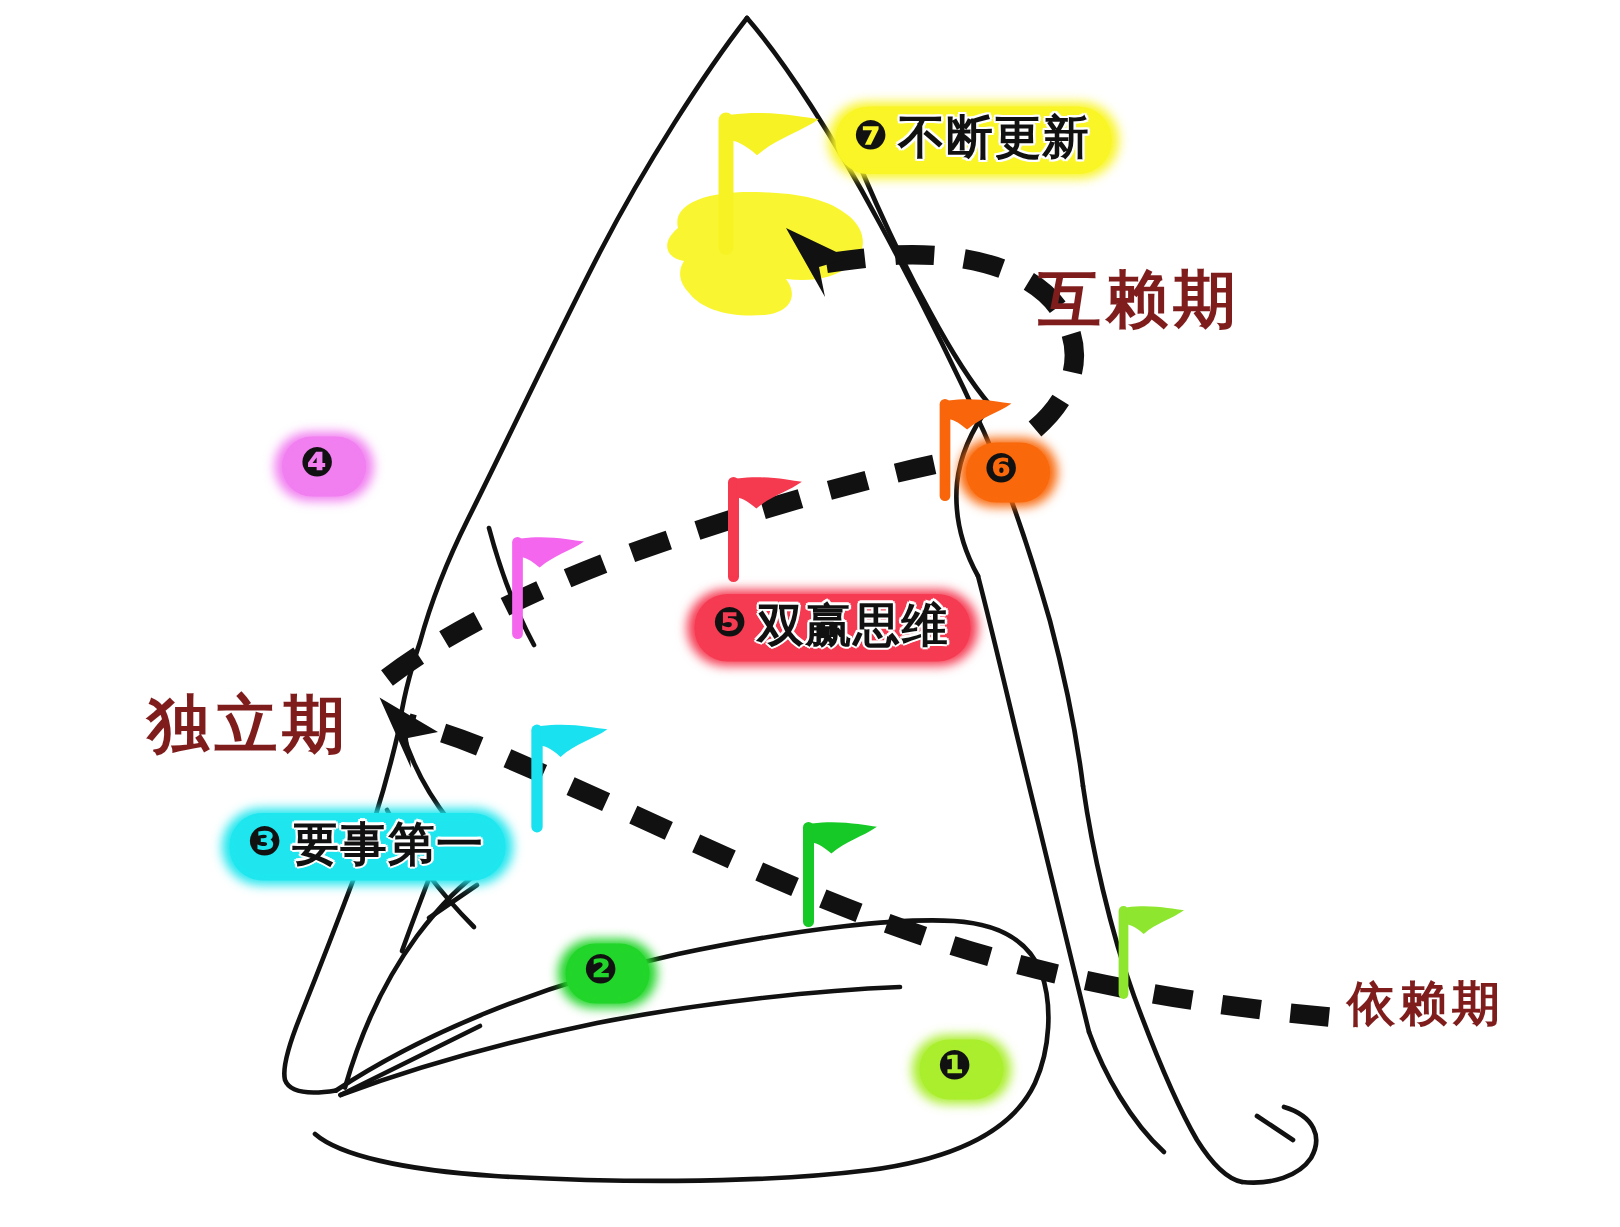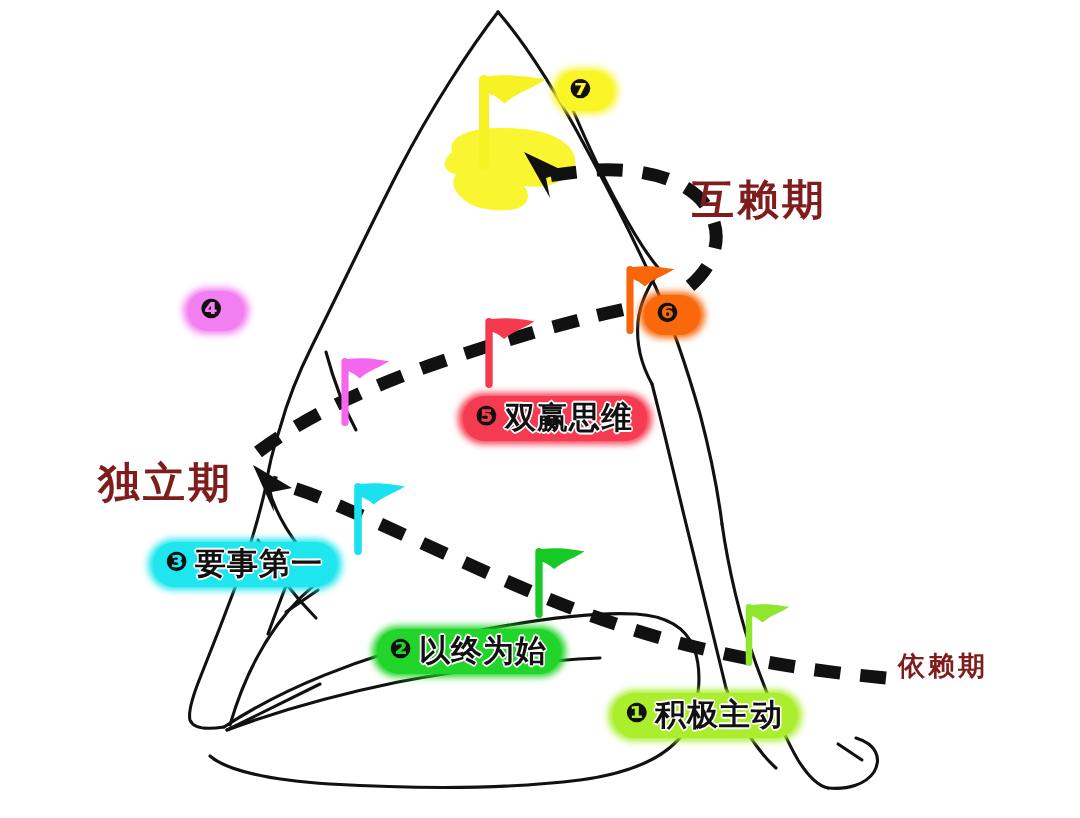--- a/index.html
+++ b/index.html
@@ -204,44 +204,43 @@
         <g>
           <rect x="479.0125" y="75" width="9.975" height="95" rx="4.9875" fill="#f7f223"></rect>
           <path d="M486.9925 76.425 C 513.4975000000001 73.005, 534.1125 78.13499999999999, 545.8925 79.27499999999999 C 532.9345 88.395, 517.6205 92.1, 504.6625 103.5 C 499.95050000000003 99.225, 492.8825 94.095, 486.9925 93.52499999999999 Z" fill="#f7f223"></path>
         </g>
       </g>
   </svg>
 
   <div id="habitLayer">
       <div class="habit" style="left: 613px; top: 693px; background: rgb(170, 238, 46);">
         <span class="num">❶</span>
-        <span class="txt">积极主动</span>
       </div>
       <div class="habit" style="left: 377px; top: 629px; background: rgb(34, 213, 42);">
         <span class="num">❷</span>
-        <span class="txt">以终为始</span>
       </div>
       <div class="habit" style="left: 153px; top: 542px; background: rgb(31, 230, 238);">
         <span class="num">❸</span>
         <span class="txt">要事第一</span>
       </div>
       <div class="habit" style="left: 188px; top: 291px; background: rgb(241, 127, 240);">
         <span class="num">❹</span>
       </div>
       <div class="habit" style="left: 463px; top: 396px; background: rgb(245, 59, 82);">
         <span class="num">❺</span>
         <span class="txt">双赢思维</span>
       </div>
       <div class="habit" style="left: 644px; top: 295px; background: rgb(249, 105, 12);">
         <span class="num">❻</span>
       </div>
       <div class="habit" style="left: 557px; top: 71px; background: rgb(249, 245, 38);">
         <span class="num">❼</span>
+        <span class="txt">不断更新</span>
       </div>
     </div>
 
   <div id="phaseLayer">
       <div class="phase" style="left: 692px; top: 172px; font-size: 42px;">互赖期</div>
       <div class="phase" style="left: 98px; top: 437px; font-size: 42px; margin-top: 18px;">独立期</div>
-      <div class="phase" style="left: 898px; top: 648px; font-size: 27px;">依赖期</div>
+      <div class="phase" style="left: 898px; top: 648px; font-size: 32px;">依赖期</div>
     </div>
 
 </div>
 
 </body></html>

